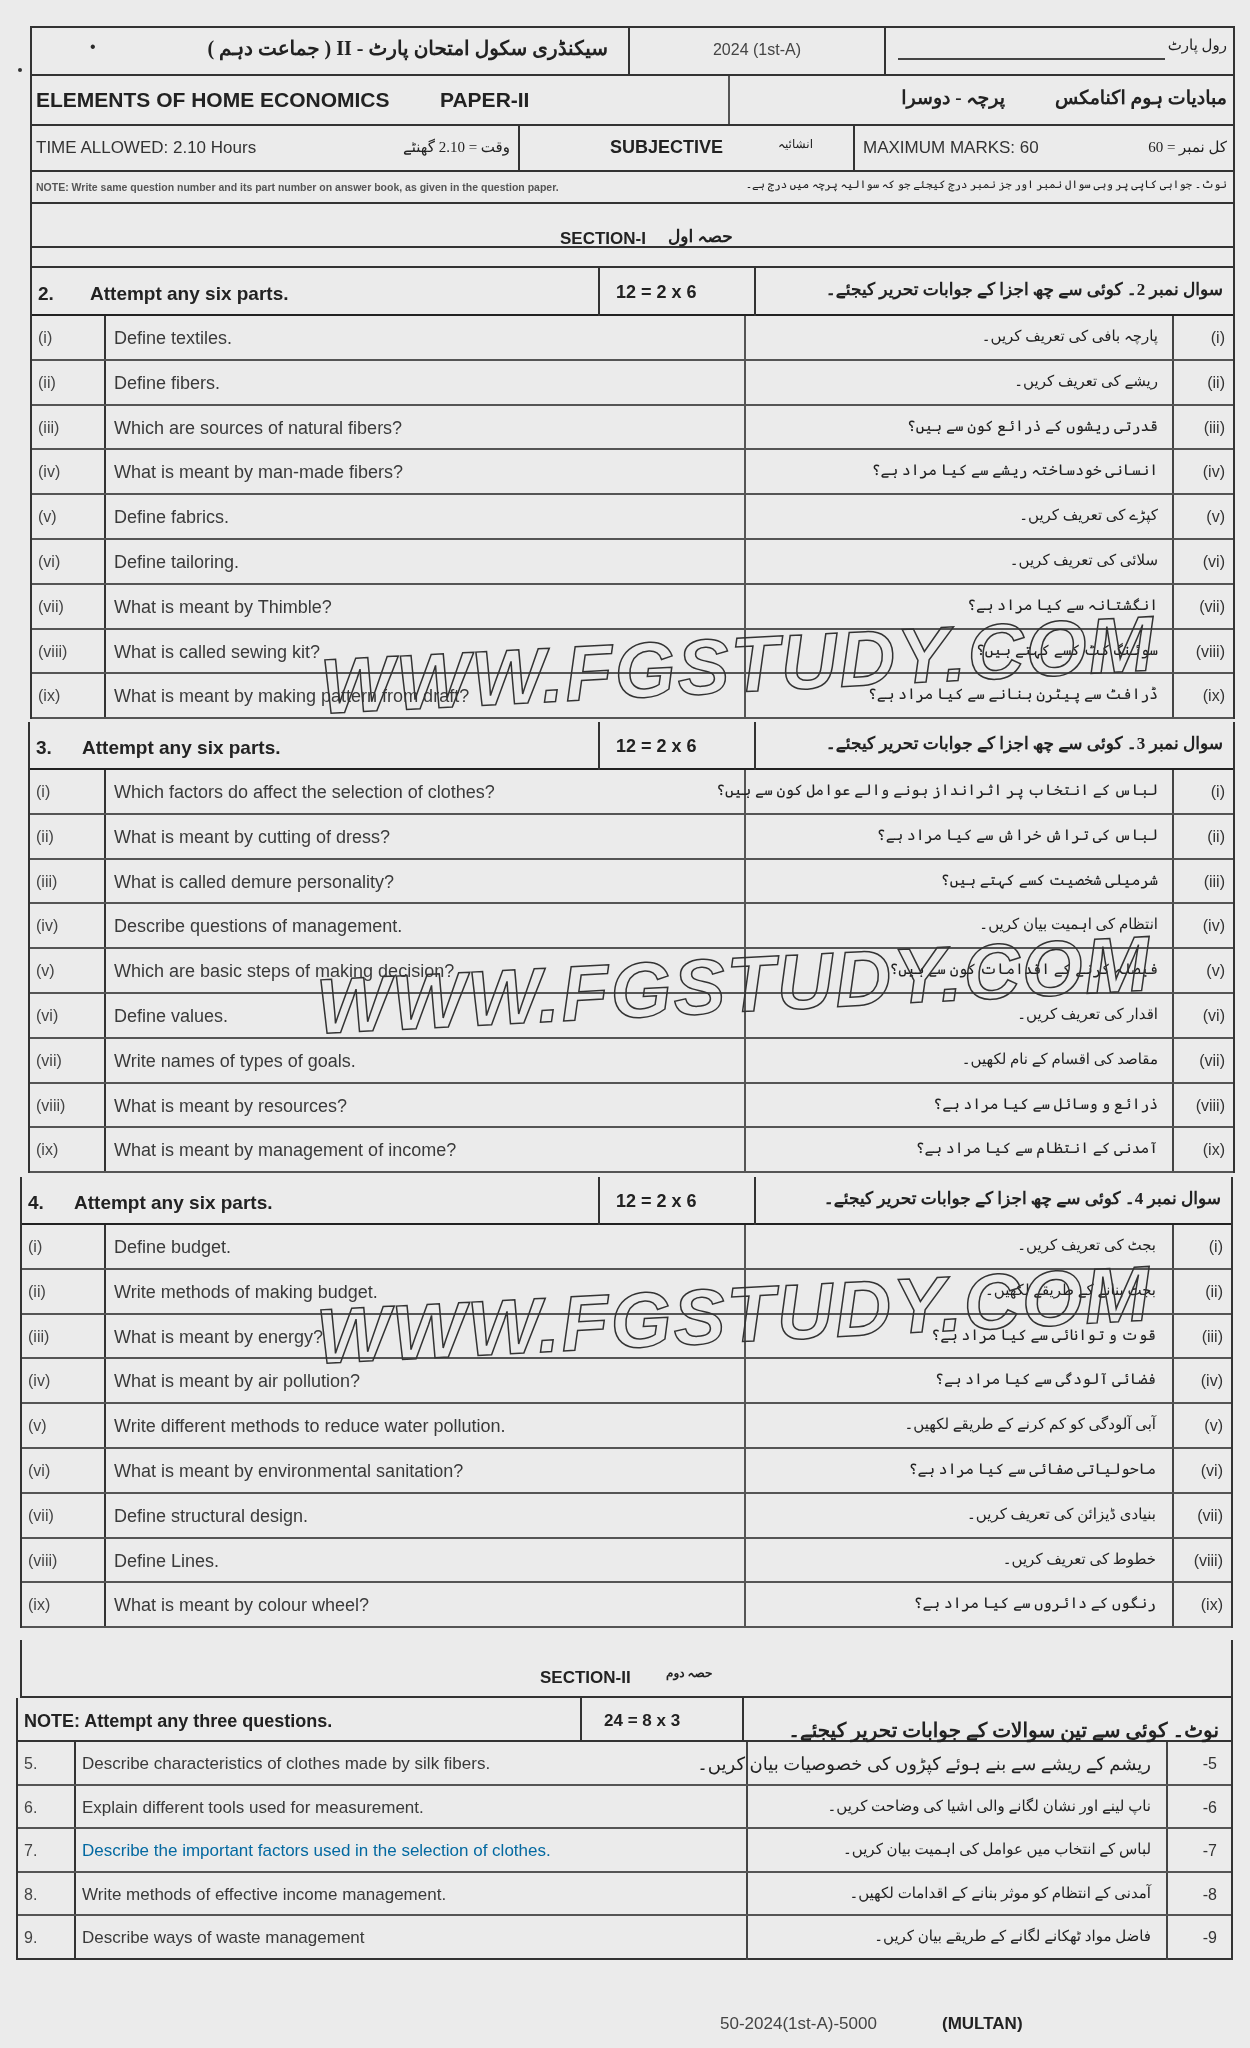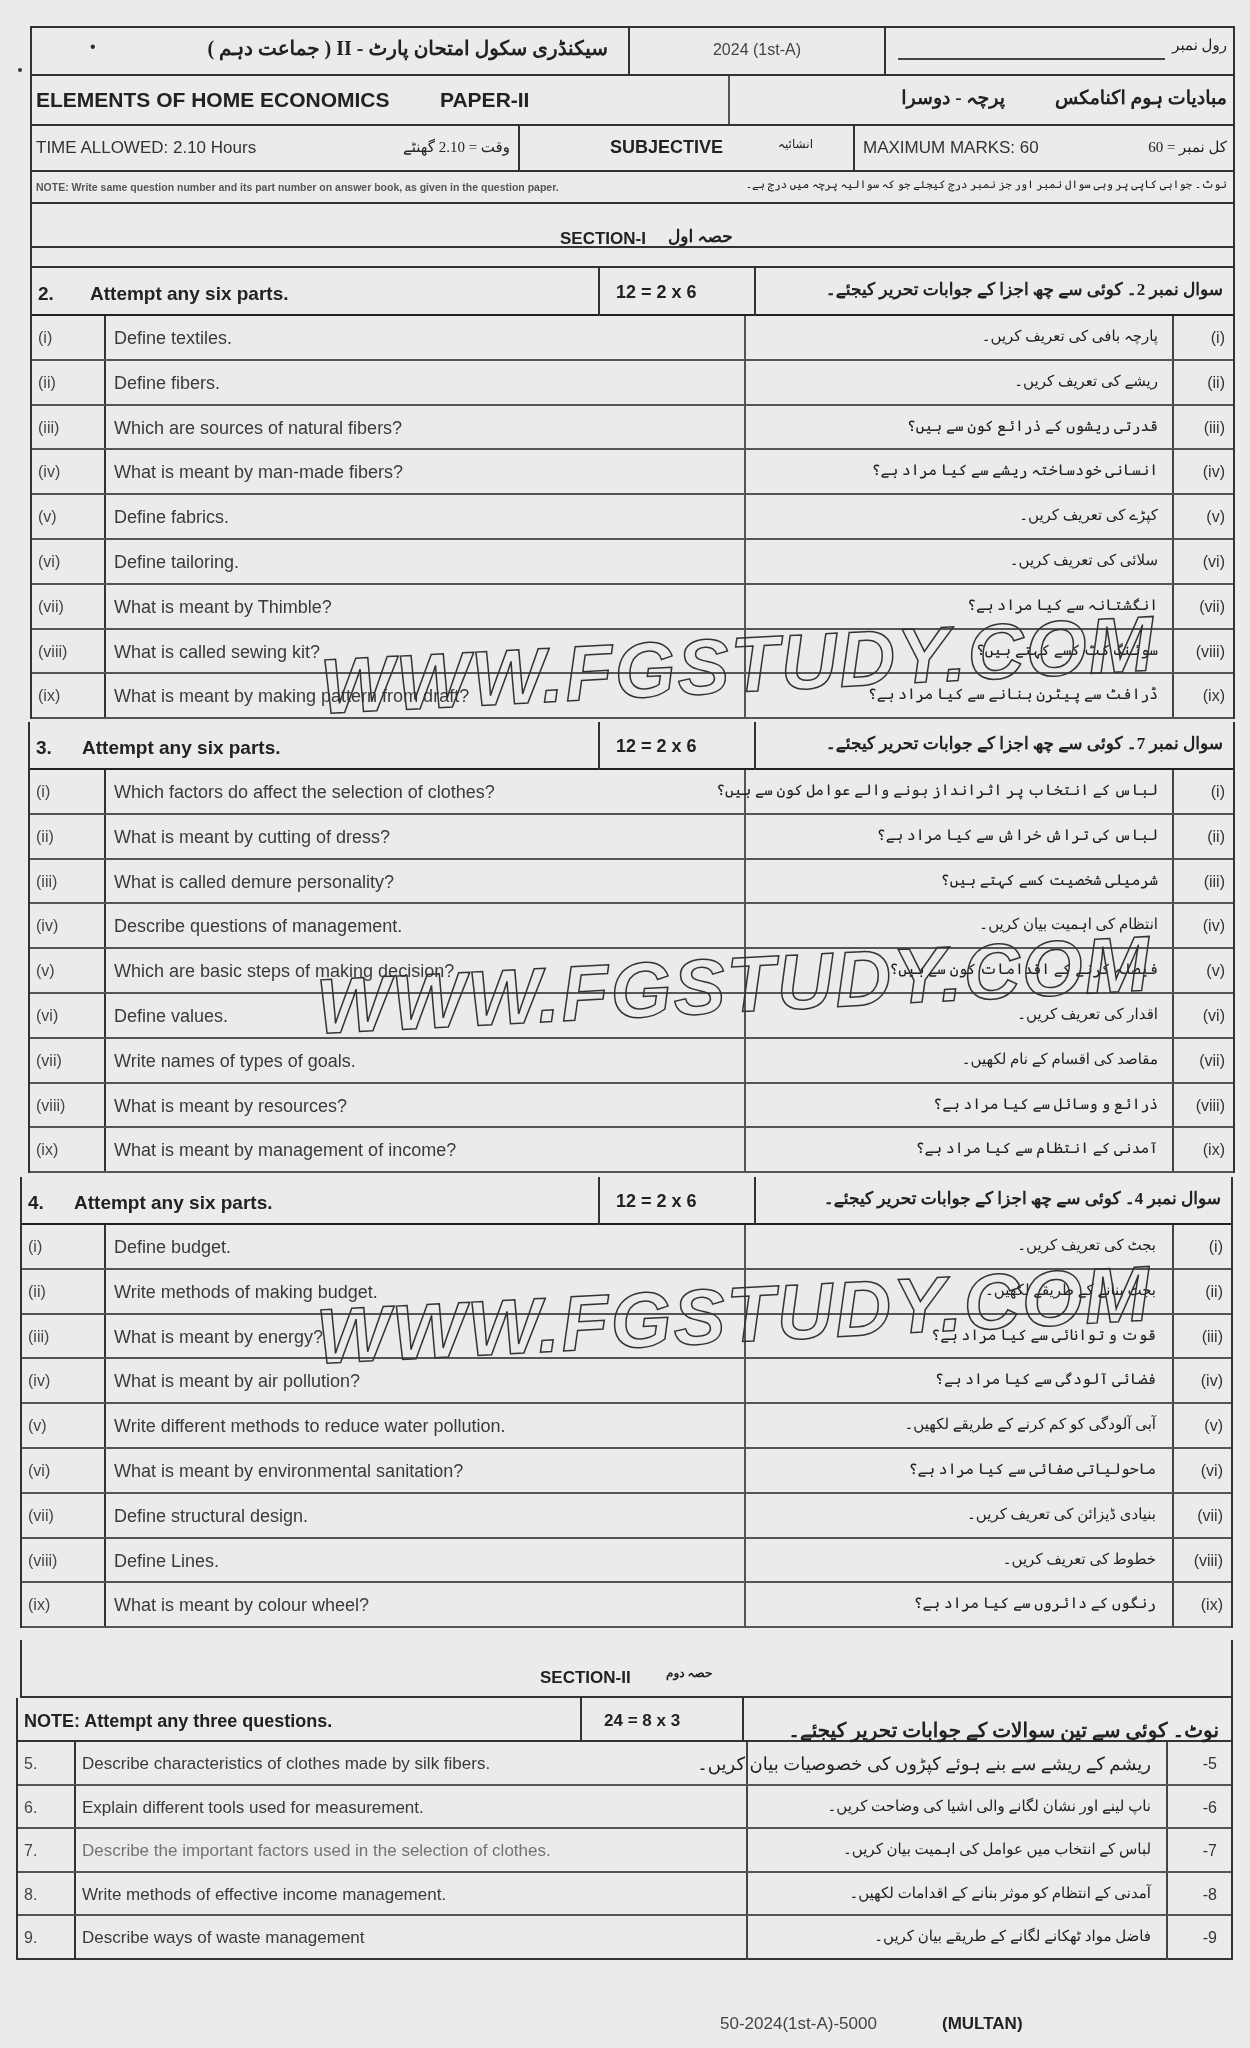--- a/index.html
+++ b/index.html
@@ -28,21 +28,21 @@
 <div class="abs" style="left:30px;top:26px;width:1205px;height:50px;border-bottom:2px solid #333;">
   <div class="cell" style="left:0;top:0;width:600px;height:48px;border-right:2px solid #333;">
     <span style="position:absolute;left:60px;top:12px;font-size:16px;">•</span>
     <span class="urdu bold" style="position:absolute;right:20px;top:10px;font-size:20px;">سیکنڈری سکول امتحان پارٹ - II ( جماعت دہم )</span>
   </div>
   <div class="cell" style="left:600px;top:0;width:256px;height:48px;border-right:2px solid #333;justify-content:center;">
     <span style="font-size:16px;color:#444;">2024 (1st-A)</span>
   </div>
   <div class="cell" style="left:856px;top:0;width:349px;height:48px;">
     <div style="position:absolute;left:12px;right:70px;top:32px;border-top:2px solid #444;"></div>
-    <span class="urdu" style="position:absolute;right:8px;top:10px;font-size:15px;">رول نمبر</span>
+    <span class="urdu" style="position:absolute;right:8px;top:10px;font-size:15px;">رول پارٹ</span>
   </div>
 </div>
 
 <div class="abs" style="left:30px;top:76px;width:1205px;height:50px;border-bottom:2px solid #333;">
   <div class="cell" style="left:700px;top:0;width:505px;height:48px;">
     <span class="urdu bold" style="position:absolute;right:230px;top:10px;font-size:19px;">پرچہ - دوسرا</span>
     <span class="urdu bold" style="position:absolute;right:8px;top:10px;font-size:19px;">مبادیات ہوم اکنامکس</span>
   </div>
   <div class="cell" style="left:0;top:0;width:700px;height:48px;border-right:2px solid #555;">
     <span class="bold" style="position:absolute;left:6px;top:12px;font-size:21px;">ELEMENTS OF HOME ECONOMICS</span>
@@ -167,21 +167,21 @@
         <span style="position:absolute;right:8px;top:13px;font-size:16px;color:#333;">(ix)</span>
       </div>
     </div>
     <div class="abs" style="left: 28px; top: 722px; width: 1207px; height: 451.2px; border-left: 2px solid rgb(51, 51, 51); border-right: 2px solid rgb(51, 51, 51);">
       <div style="position:absolute;left:0;top:0;right:0;height:48px;border-bottom:2.5px solid #222;box-sizing:border-box;">
         <span class="bold" style="position:absolute;left:6px;top:15px;font-size:19px;">3.</span>
         <span class="bold" style="position:absolute;left:52px;top:15px;font-size:19px;">Attempt any six parts.</span>
         <div style="position:absolute;left:568px;top:0;width:158px;height:48px;border-left:2px solid #333;border-right:2px solid #333;box-sizing:border-box;">
           <span class="bold" style="position:absolute;left:16px;top:14px;font-size:18px;">12 = 2 x 6</span>
         </div>
-        <span class="urdu bold" style="position:absolute;right:10px;top:11px;font-size:17px;">سوال نمبر 7۔ کوئی سے چھ اجزا کے جوابات تحریر کیجئے۔</span>
+        <span class="urdu bold" style="position:absolute;right:10px;top:11px;font-size:17px;">سوال نمبر 3۔ کوئی سے چھ اجزا کے جوابات تحریر کیجئے۔</span>
       </div>
       <div style="position:absolute;left:0;right:0;top:48px;height:44.8px;border-bottom:2px solid #555;box-sizing:border-box;">
         <span style="position:absolute;left:6px;top:13px;font-size:16px;color:#444;">(i)</span>
         <div style="position:absolute;left:74px;top:0;height:100%;border-left:2px solid #333;"></div>
         <span style="position:absolute;left:84px;top:12px;font-size:18px;color:#3a3a3a;white-space:nowrap;">Which factors do affect the selection of clothes?</span>
         <div style="position:absolute;left:714px;top:0;height:100%;border-left:2px solid #555;"></div>
         <span class="urdu" style="position:absolute;right:75px;top:11px;font-size:15px;white-space:nowrap;">لباس کے انتخاب پر اثرانداز ہونے والے عوامل کون سے ہیں؟</span>
         <div style="position:absolute;left:1142px;top:0;height:100%;border-left:2px solid #444;"></div>
         <span style="position:absolute;right:8px;top:13px;font-size:16px;color:#333;">(i)</span>
       </div>
@@ -379,21 +379,21 @@
       <div style="position:absolute;left:56px;top:0;height:100%;border-left:2px solid #333;"></div>
       <span style="position:absolute;left:64px;top:12px;font-size:17px;color:#3a3a3a;white-space:nowrap;">Explain different tools used for measurement.</span>
       <div style="position:absolute;left:728px;top:0;height:100%;border-left:2px solid #444;"></div>
       <span class="urdu" style="position:absolute;right:80px;top:11px;font-size:15px;white-space:nowrap;">ناپ لینے اور نشان لگانے والی اشیا کی وضاحت کریں۔</span>
       <div style="position:absolute;left:1148px;top:0;height:100%;border-left:2px solid #444;"></div>
       <span style="position:absolute;right:14px;top:13px;font-size:16px;color:#333;">-6</span>
       </div>
       <div style="position: absolute; left: 0px; right: 0px; top: 87.2px; height: 43.6px; border-bottom: 2px solid rgb(85, 85, 85); box-sizing: border-box;">
       <span style="position:absolute;left:6px;top:13px;font-size:16px;color:#444;">7.</span>
       <div style="position:absolute;left:56px;top:0;height:100%;border-left:2px solid #333;"></div>
-      <span style="position:absolute;left:64px;top:12px;font-size:17px;color:#737373;white-space:nowrap;">Describe the important factors used in the selection of clothes.</span>
+      <span style="position:absolute;left:64px;top:12px;font-size:17px;color:#0369a1;white-space:nowrap;">Describe the important factors used in the selection of clothes.</span>
       <div style="position:absolute;left:728px;top:0;height:100%;border-left:2px solid #444;"></div>
       <span class="urdu" style="position:absolute;right:80px;top:11px;font-size:15px;white-space:nowrap;">لباس کے انتخاب میں عوامل کی اہمیت بیان کریں۔</span>
       <div style="position:absolute;left:1148px;top:0;height:100%;border-left:2px solid #444;"></div>
       <span style="position:absolute;right:14px;top:13px;font-size:16px;color:#333;">-7</span>
       </div>
       <div style="position: absolute; left: 0px; right: 0px; top: 130.8px; height: 43.6px; border-bottom: 2px solid rgb(85, 85, 85); box-sizing: border-box;">
       <span style="position:absolute;left:6px;top:13px;font-size:16px;color:#444;">8.</span>
       <div style="position:absolute;left:56px;top:0;height:100%;border-left:2px solid #333;"></div>
       <span style="position:absolute;left:64px;top:12px;font-size:17px;color:#3a3a3a;white-space:nowrap;">Write methods of effective income management.</span>
       <div style="position:absolute;left:728px;top:0;height:100%;border-left:2px solid #444;"></div>

